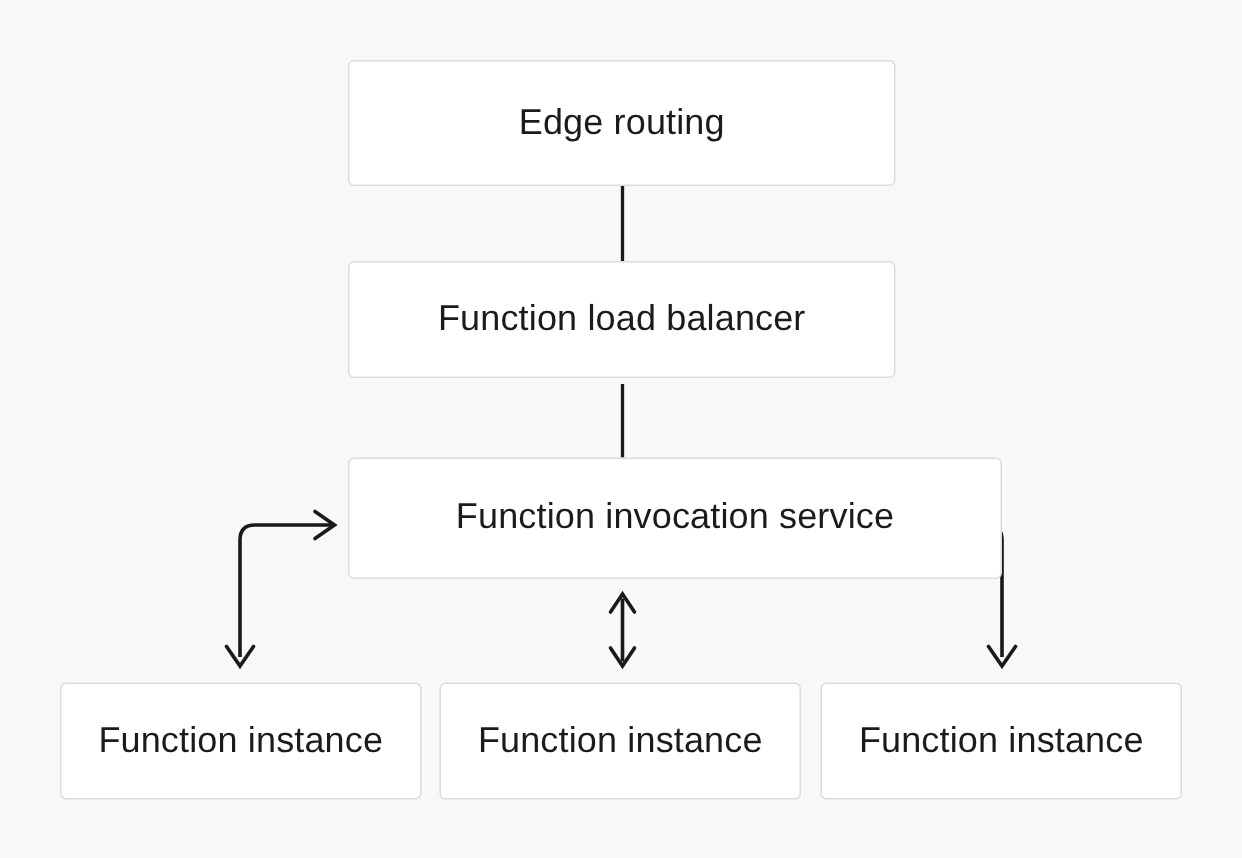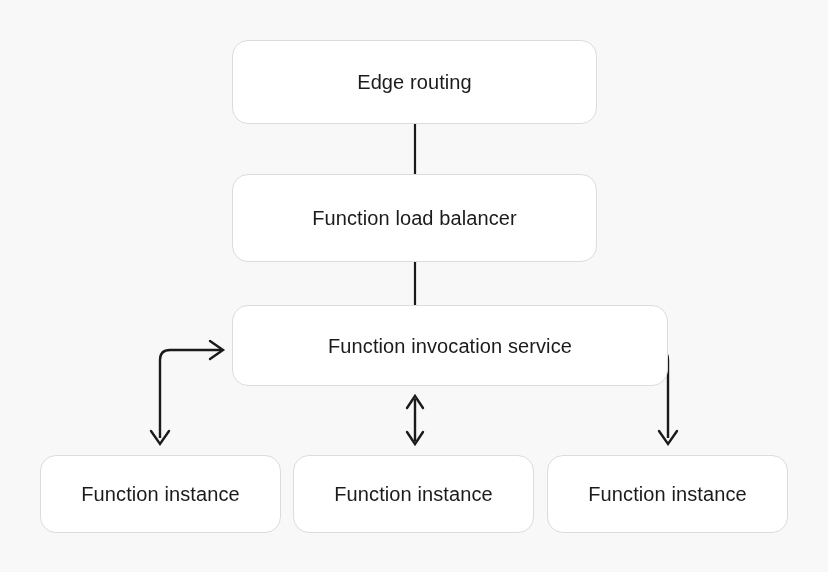--- a/index.html
+++ b/index.html
@@ -25,37 +25,37 @@
     top: 0;
     width: 828px;
     height: 572px;
     pointer-events: none;
   }
   .node {
     position: absolute;
     box-sizing: border-box;
     background: #ffffff;
     border: 1px solid #dcdcdc;
-    border-radius: 16px;
+    border-radius: 4px;
     display: flex;
     align-items: center;
     justify-content: center;
     color: #1b1b1b;
-    font-size: 20px;
+    font-size: 24px;
     font-weight: 400;
     letter-spacing: 0.1px;
     line-height: 1.2;
     white-space: nowrap;
   }
   .node-label {
     display: block;
   }
   
   #node-edge-routing   { left: 232px; top: 40px;  width: 365px; height: 84px; }
-  #node-load-balancer  { left: 232px; top: 174px; width: 365px; height: 88px; }
+  #node-load-balancer  { left: 232px; top: 174px; width: 365px; height: 78px; }
   #node-invocation     { left: 232px; top: 305px; width: 436px; height: 81px; }
   
   #node-instance-left   { left: 40px;  top: 455px; width: 241px; height: 78px; }
   #node-instance-middle { left: 293px; top: 455px; width: 241px; height: 78px; }
   #node-instance-right  { left: 547px; top: 455px; width: 241px; height: 78px; }
 </style>
 </head>
 <body>
 
 <div id="diagram-root">

